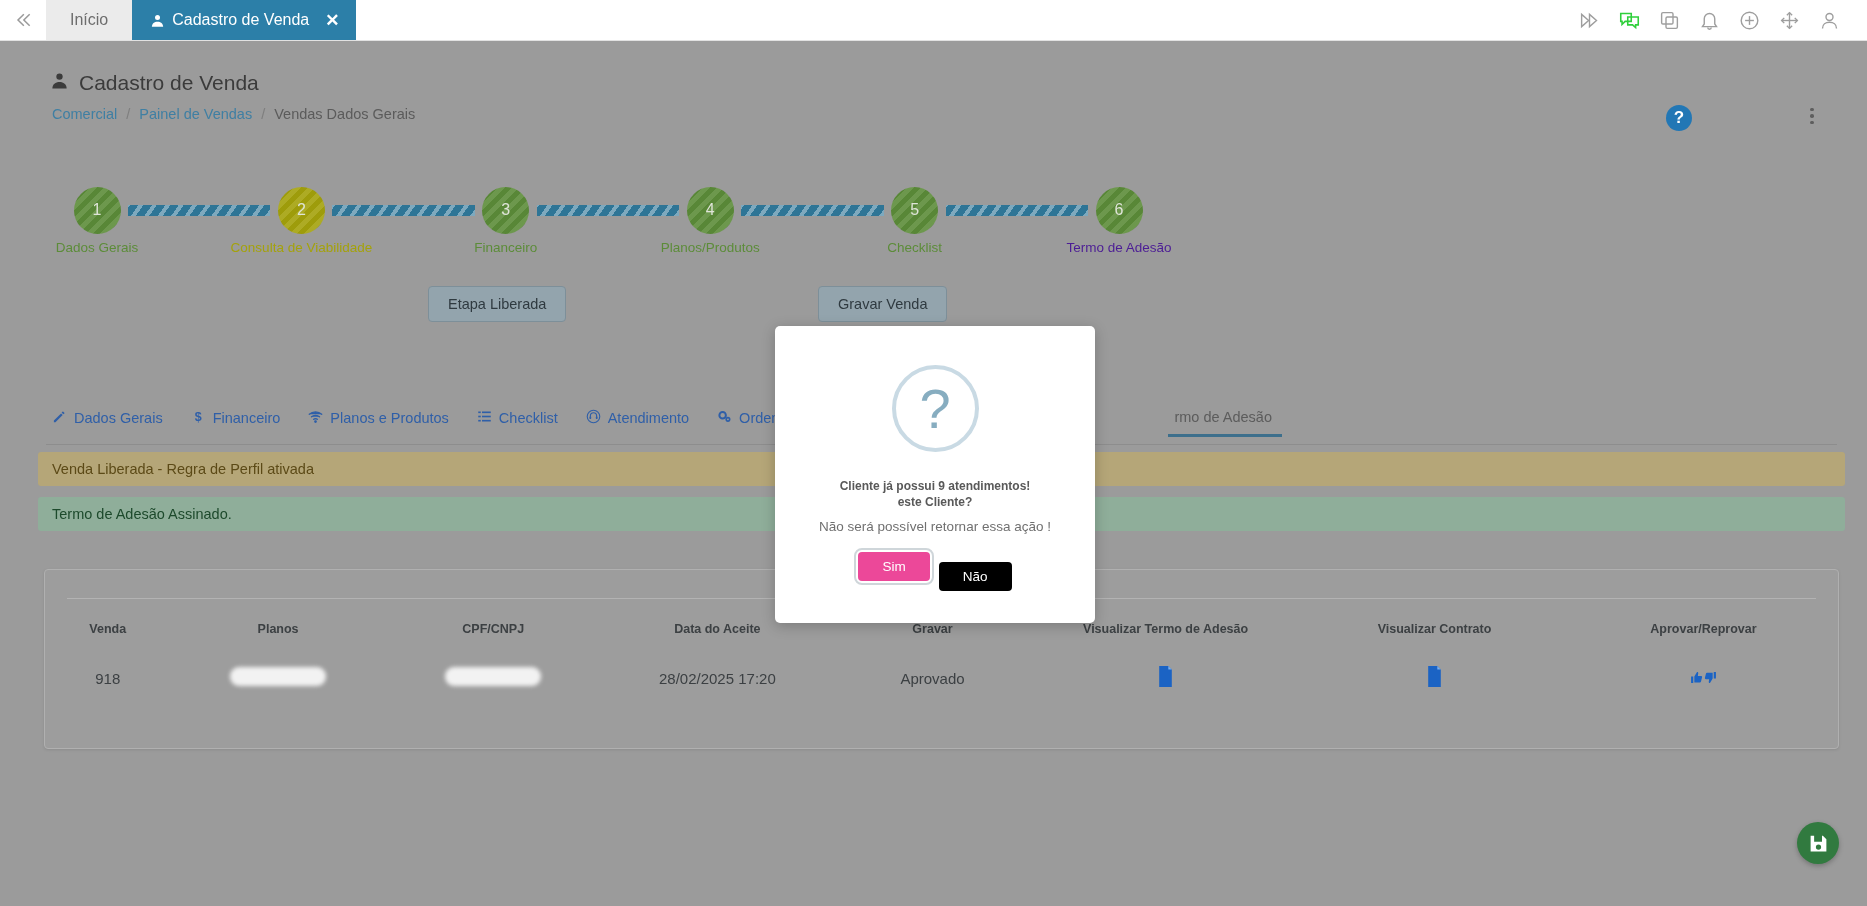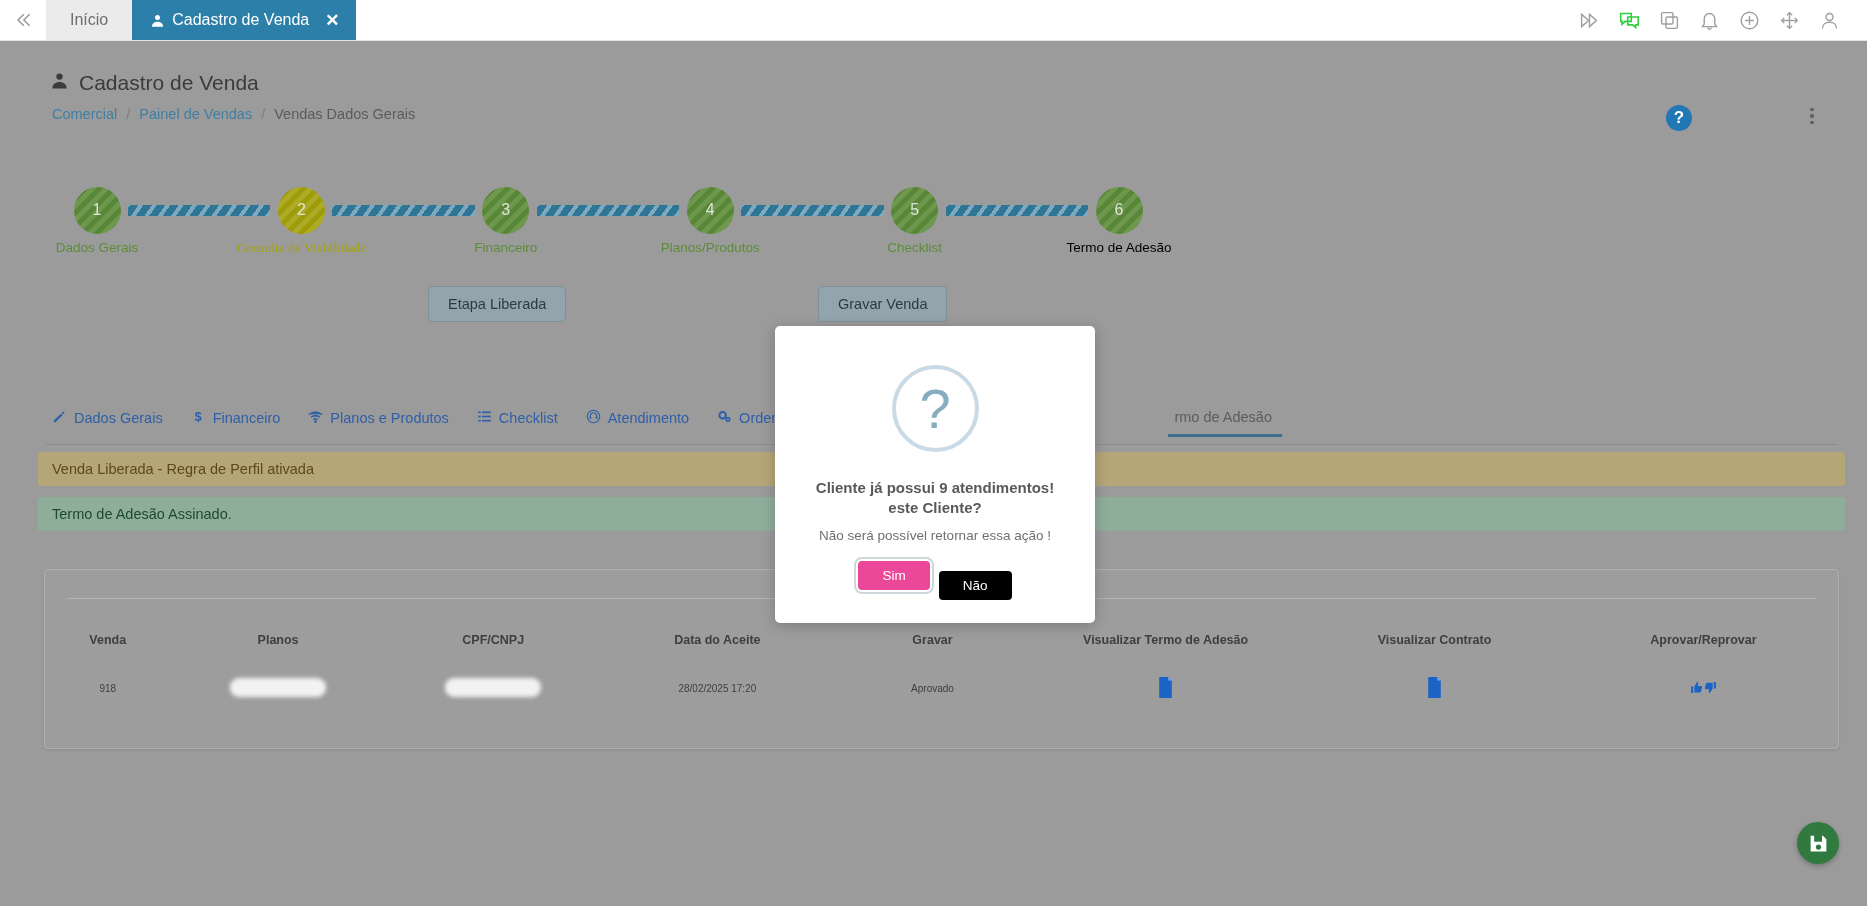--- a/index.html
+++ b/index.html
@@ -157,28 +157,28 @@
   
   .card {
     position: absolute; left: 36px; right: 28px; top: 528px; height: 180px;
     background: #9d9d9d; border: 1px solid #b0b0b0; border-radius: 4px;
     box-shadow: 0 1px 3px rgba(0,0,0,0.10);
   }
   .card-divider {
     position: absolute; left: 22px; right: 22px; top: 28px;
     height: 1px; background: #b3b3b3;
   }
-  table.dt { position: absolute; left: 0; right: 0; top: 55px; width: 100%;
+  table.dt { position: absolute; left: 0; right: 0; top: 44px; width: 100%;
              border-collapse: collapse; }
   table.dt th {
     font-size: 12.5px; font-weight: bold; color: #3c4043; padding: 8px 4px;
     text-align: center; white-space: nowrap;
   }
   table.dt td {
-    font-size: 10px; color: #3c4043; padding: 22px 4px; text-align: center;
+    font-size: 15px; color: #3c4043; padding: 22px 4px; text-align: center;
   }
   .redact {
     display: inline-block; width: 96px; height: 19px; border-radius: 9px;
     background: #f2f2f2; filter: blur(2.2px);
   }
   .doc-ico svg { width: 17px; height: 21px; fill: #1b63c4; cursor: pointer; }
   .thumbs { display: inline-flex; gap: 1px; }
   .thumbs svg { width: 13px; height: 13px; fill: #1b63c4; cursor: pointer; }
 
   
@@ -199,21 +199,21 @@
     padding-top: 19px;
   }
   .q-circle {
     width: 87px; height: 87px; border-radius: 50%;
     border: 4px solid #c9dae4; display: flex; align-items: center; justify-content: center;
     color: #87adc0; font-size: 56px; font-weight: normal; line-height: 1;
     margin-top: 20px;
   }
   .modal-title {
     margin-top: 26px; width: 270px; text-align: center;
-    font-size: 15px; font-weight: bold; color: #595959; line-height: 1.35;
+    font-size: 12px; font-weight: bold; color: #595959; line-height: 1.35;
   }
   .modal-sub {
     margin-top: 9px; width: 290px; text-align: center;
     font-size: 13.5px; color: #707070;
   }
   .modal-btns { margin-top: 8px; display: flex; gap: 9px; align-items: center; }
   .mbtn {
     padding: 7px 24px; font-size: 13.5px; color: #ffffff; border: none;
     border-radius: 4px; cursor: pointer; font-family: "Liberation Sans", sans-serif;
   }
@@ -326,41 +326,41 @@
 
   <div class="stepper">
     <div class="step-line-row" id="stepper-row">
           <div class="step">
             <div class="step-circle" style="background-color: rgb(92, 140, 57);">1</div>
             <div class="step-lbl" style="color: rgb(92, 140, 57);">Dados Gerais</div>
           </div>
           <div class="connector" style="background-color: rgb(46, 117, 150);"></div>
           <div class="step">
             <div class="step-circle" style="background-color: rgb(164, 162, 11);">2</div>
-            <div class="step-lbl" style="color: rgb(164, 162, 11); font-family: Liberation Serif, serif;">Consulta de Viabilidade</div>
+            <div class="step-lbl" style="color: rgb(164, 162, 11);">Consulta de Viabilidade</div>
           </div>
           <div class="connector" style="background-color: rgb(46, 117, 150);"></div>
           <div class="step">
             <div class="step-circle" style="background-color: rgb(92, 140, 57);">3</div>
             <div class="step-lbl" style="color: rgb(92, 140, 57);">Financeiro</div>
           </div>
           <div class="connector" style="background-color: rgb(46, 117, 150);"></div>
           <div class="step">
             <div class="step-circle" style="background-color: rgb(92, 140, 57);">4</div>
             <div class="step-lbl" style="color: rgb(92, 140, 57);">Planos/Produtos</div>
           </div>
           <div class="connector" style="background-color: rgb(46, 117, 150);"></div>
           <div class="step">
             <div class="step-circle" style="background-color: rgb(92, 140, 57);">5</div>
             <div class="step-lbl" style="color: rgb(92, 140, 57);">Checklist</div>
           </div>
           <div class="connector" style="background-color: rgb(46, 117, 150);"></div>
           <div class="step">
             <div class="step-circle" style="background-color: rgb(92, 140, 57);">6</div>
-            <div class="step-lbl" style="color: #000000;">Termo de Adesão</div>
+            <div class="step-lbl" style="color: #4c1d95;">Termo de Adesão</div>
           </div>
         </div>
   </div>
 
   <div class="btn-row">
     <button class="wizbtn prev">Etapa Liberada</button>
     <button class="wizbtn save">Gravar Venda</button>
   </div>
 
   <div class="tabs">

